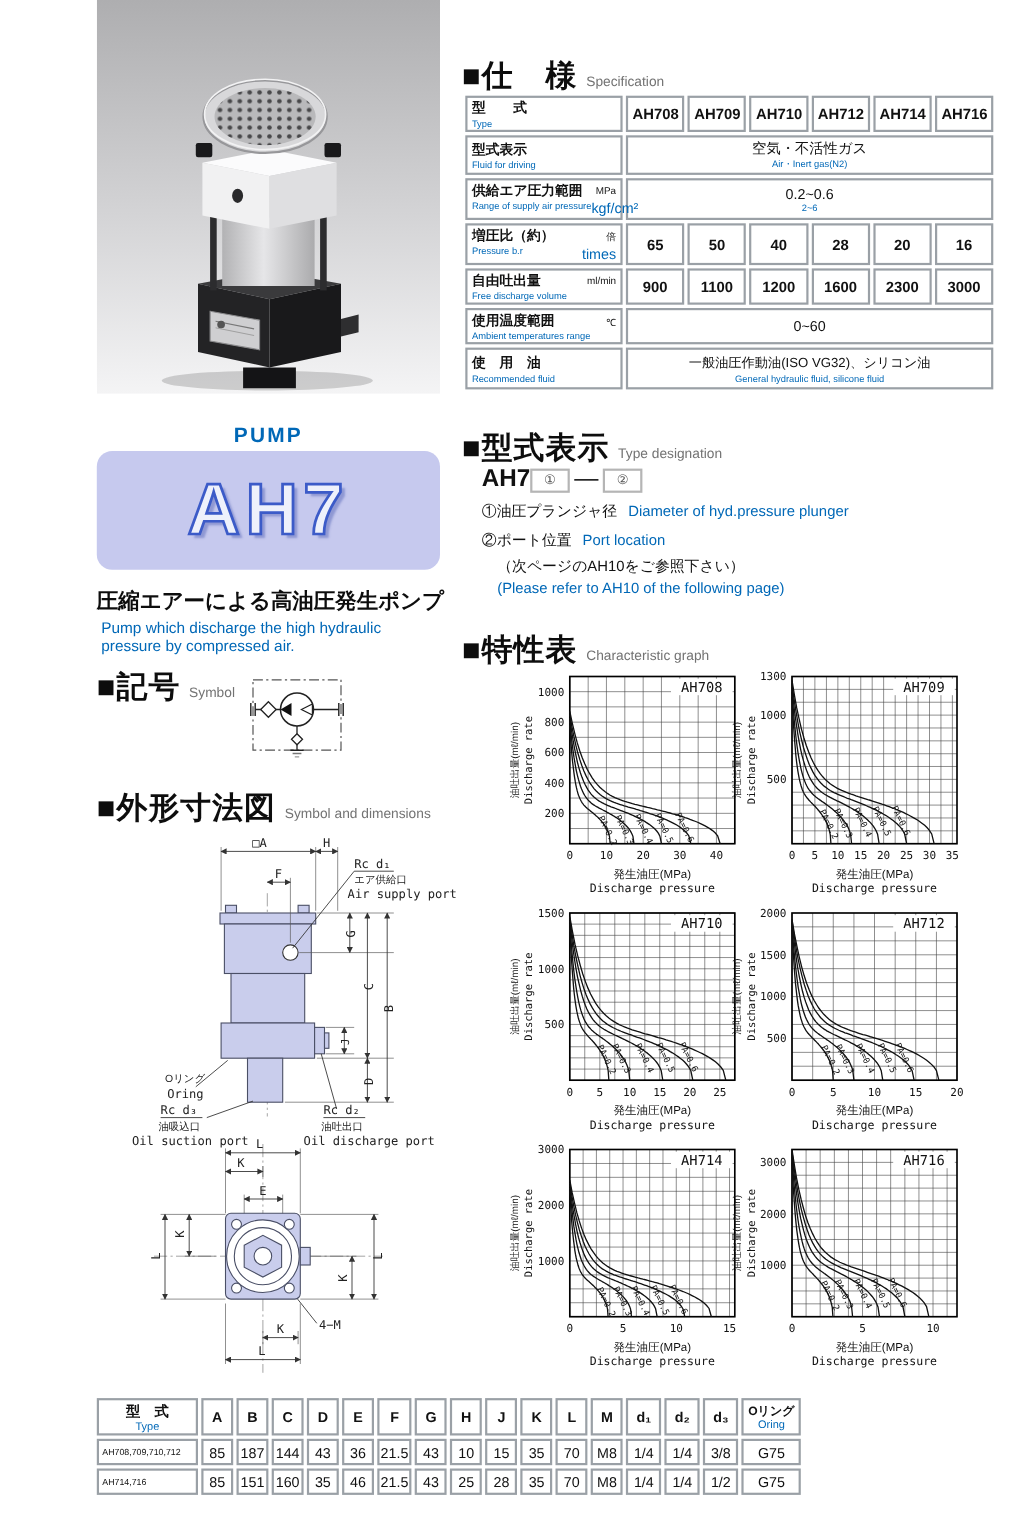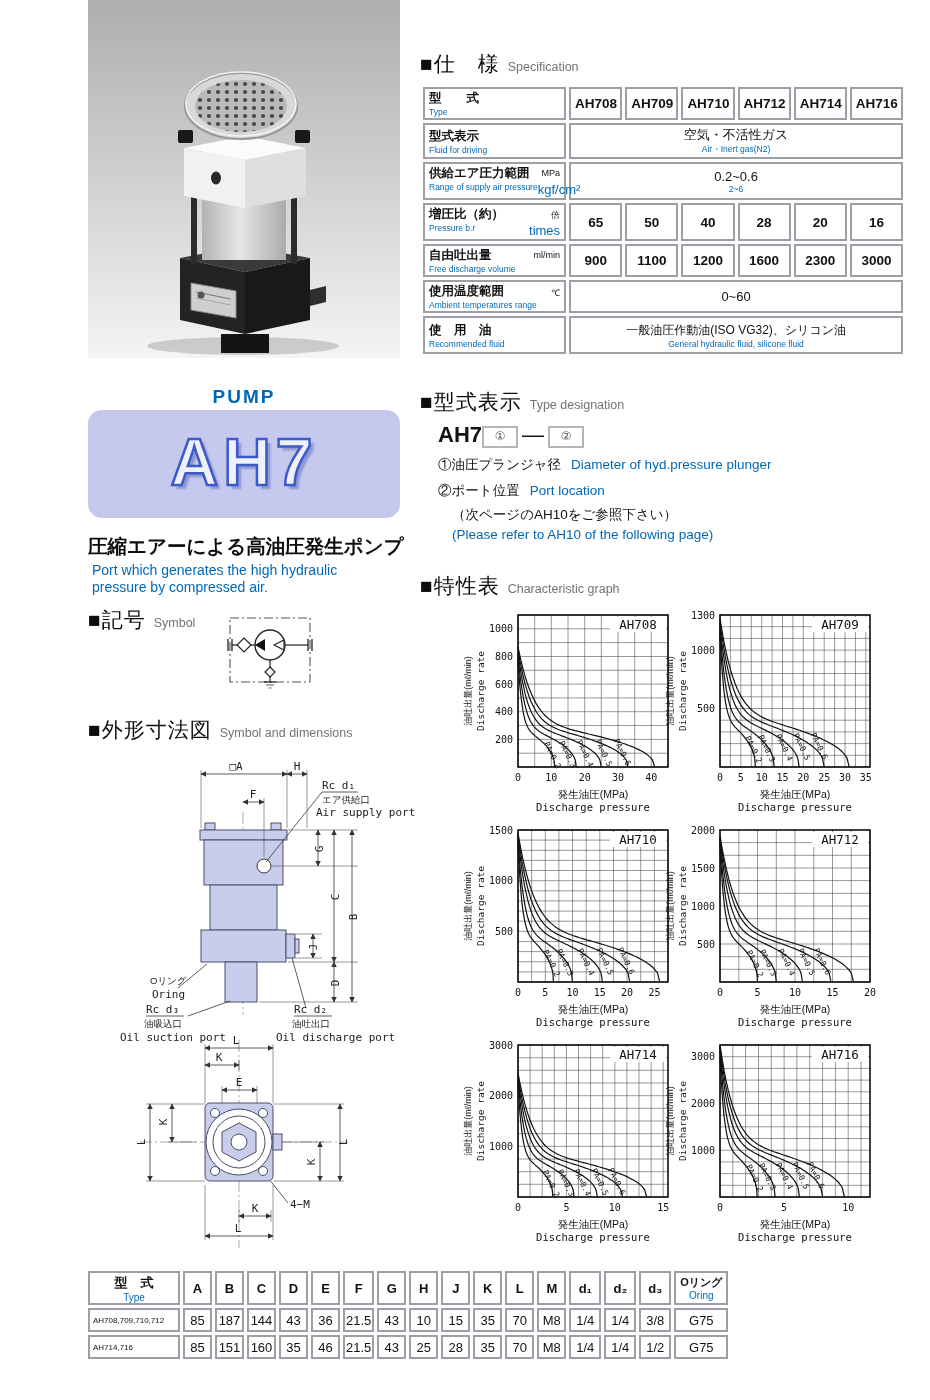--- a/index.html
+++ b/index.html
@@ -1,21 +1,21 @@
 <!DOCTYPE html>
 <html><head>
 <meta charset="utf-8">
 <style>
   html,body{margin:0;padding:0;background:#fff;}
   .page{position:relative;width:930px;height:1400px;background:#fff;overflow:hidden;
         font-family:"Liberation Sans",sans-serif;color:#111;}
   .abs{position:absolute;}
   
   .sec-head{position:absolute;white-space:nowrap;}
-  .sec-head .jp{font-weight:normal;font-size:21px;color:#0d0d0d;letter-spacing:1px;}
+  .sec-head .jp{font-weight:bold;font-size:28px;color:#0d0d0d;letter-spacing:1px;}
   .sec-head .en{color:#737373;font-size:12.5px;margin-left:8px;}
   
   .photo{position:absolute;left:88px;top:0;width:312px;height:358px;}
   
   .pump-label{position:absolute;left:88px;top:386px;width:312px;text-align:center;
               color:#0068b7;font-weight:bold;font-size:19px;letter-spacing:2px;}
   .model-badge{position:absolute;left:88px;top:410px;width:312px;height:108px;
                background:#c6c9ee;border-radius:14px;text-align:center;}
   .model-badge span{font-size:66px;font-weight:800;letter-spacing:5px;line-height:104px;
                color:#eef1fb;-webkit-text-stroke:2.5px #3c5bc8;
@@ -112,21 +112,21 @@
       <ellipse cx="153" cy="106" rx="46" ry="26" fill="url(#holes)"></ellipse>
     </svg>
   </div>
 
   <div class="pump-label">PUMP</div>
   <div class="model-badge">
     <span>AH7</span>
   </div>
   <div class="headline-jp">圧縮エアーによる高油圧発生ポンプ</div>
   <div class="headline-en">
-    <div>Port which generates the high hydraulic</div>
+    <div>Pump which discharge the high hydraulic</div>
     <div>pressure by compressed air.</div>
   </div>
 
   <div class="sec-head" style="left:88px;top:606px;">
     <span class="jp">■記号</span><span class="en">Symbol</span>
   </div>
   <svg class="abs" style="left:224px;top:612px;" width="92" height="82" viewBox="0 0 92 82">
     <rect x="6" y="6" width="80" height="64" fill="none" stroke="#555" stroke-width="1.1" stroke-dasharray="9 3 2 3"></rect>
     <line x1="4" y1="27" x2="4" y2="39" stroke="#222" stroke-width="1.3"></line>
     <line x1="8" y1="27" x2="8" y2="39" stroke="#222" stroke-width="1.3"></line>

